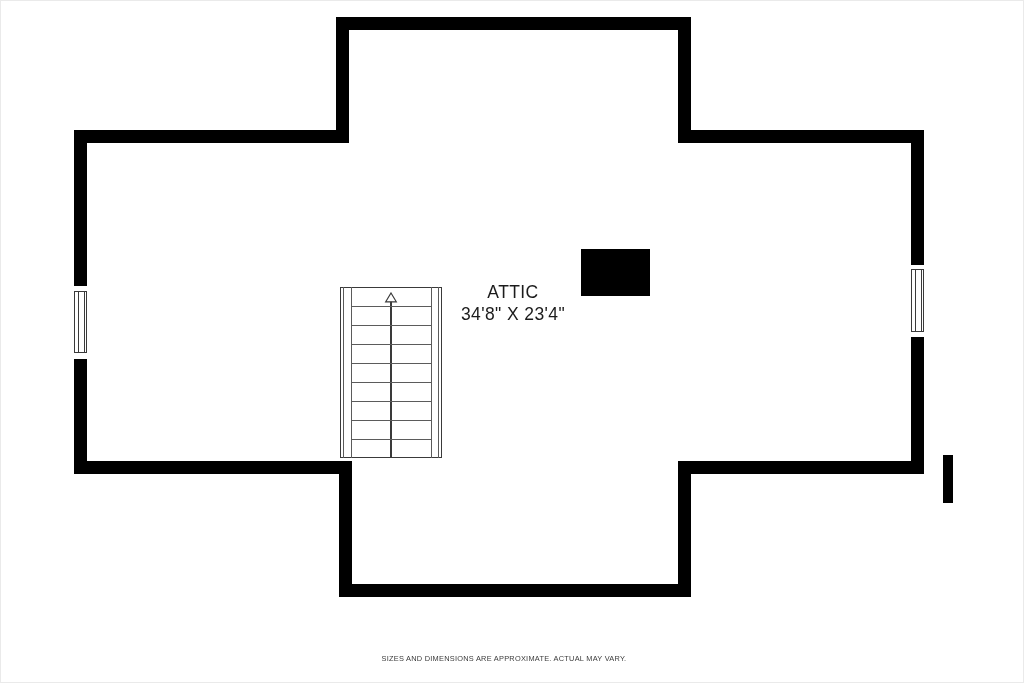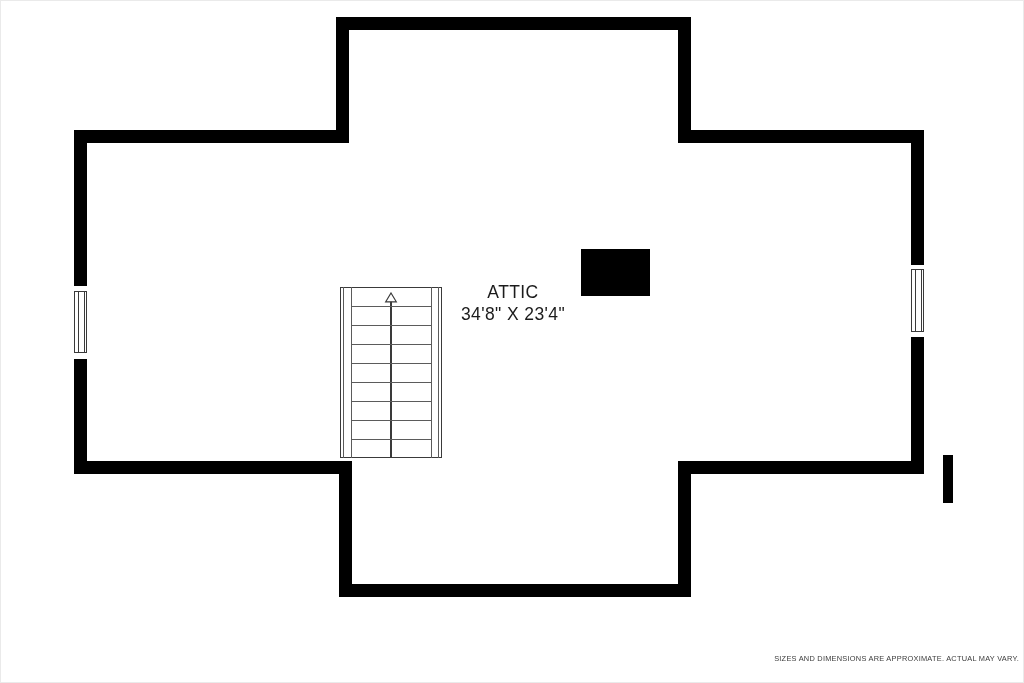--- a/index.html
+++ b/index.html
@@ -29,21 +29,21 @@
   .stair-vline.rail-right{right:9px;}
   .stair-vline.outer-right{right:2px;}
   .stair-center{position:absolute;top:9px;bottom:-1px;left:calc(50% - 0.9px);width:1.8px;background:var(--stair-line,#3a3a3a);}
   .stair-tread{position:absolute;left:10px;right:9px;height:1.1px;background:var(--stair-line-soft,#5b5b5b);}
   .stair-arrow{position:absolute;top:1px;left:calc(50% - 7px);width:14px;height:11px;}
   
   .room-label{position:absolute;left:362px;top:280px;width:300px;text-align:center;
     color:var(--label-text,#1c1c1c);font-size:17.5px;line-height:22px;letter-spacing:0.4px;}
   .room-name{white-space:nowrap;}
   .room-dims{white-space:nowrap;}
-  .disclaimer{position:absolute;left:0;right:4px;top:653px;text-align:right;
+  .disclaimer{position:absolute;left:0;right:16px;top:653px;text-align:center;
     color:var(--disclaimer-text,#3a3a3a);font-size:7.4px;letter-spacing:0.25px;line-height:10px;}
 </style>
 </head>
 <body>
 
 <div class="plan">
 
   <div class="wall" style="left:335px;top:16px;width:355px;height:13px;"></div>
   <div class="wall" style="left:335px;top:16px;width:13px;height:126px;"></div>
   <div class="wall" style="left:677px;top:16px;width:13px;height:126px;"></div>

